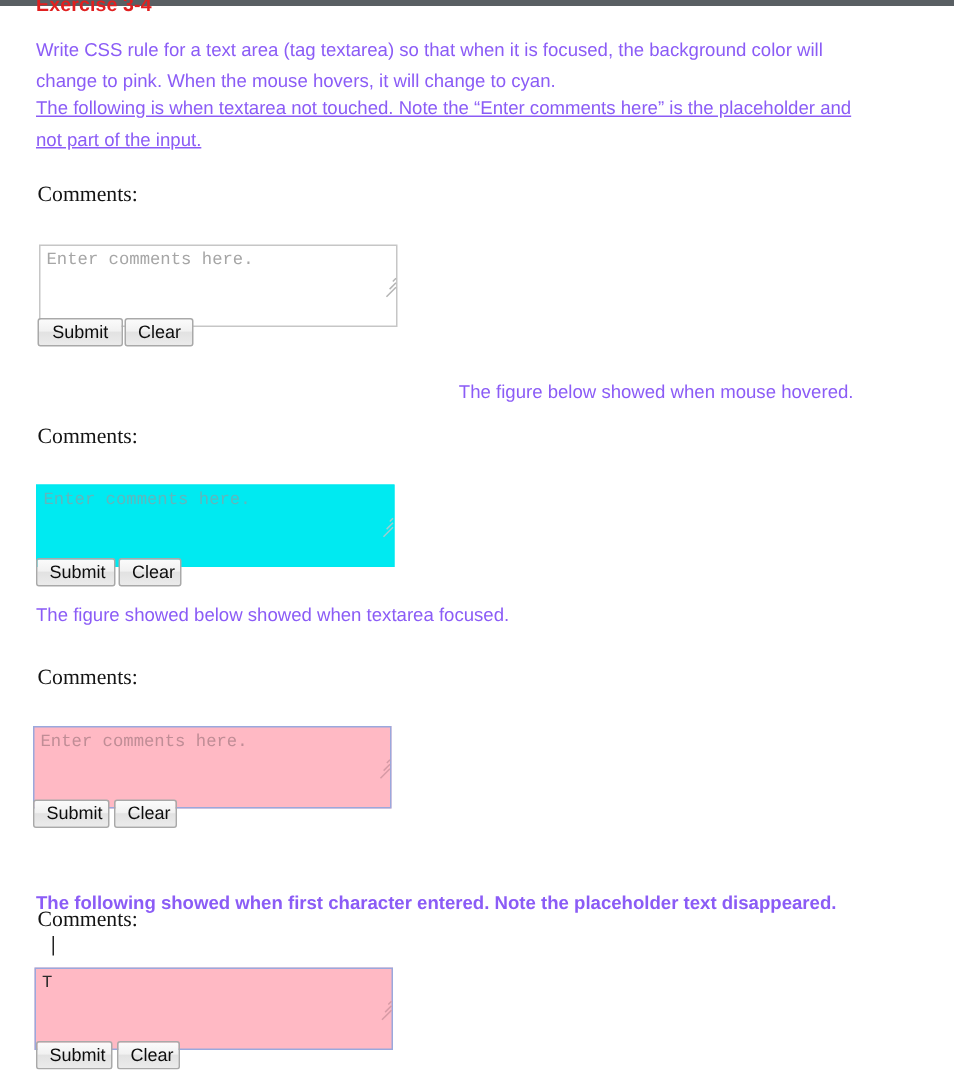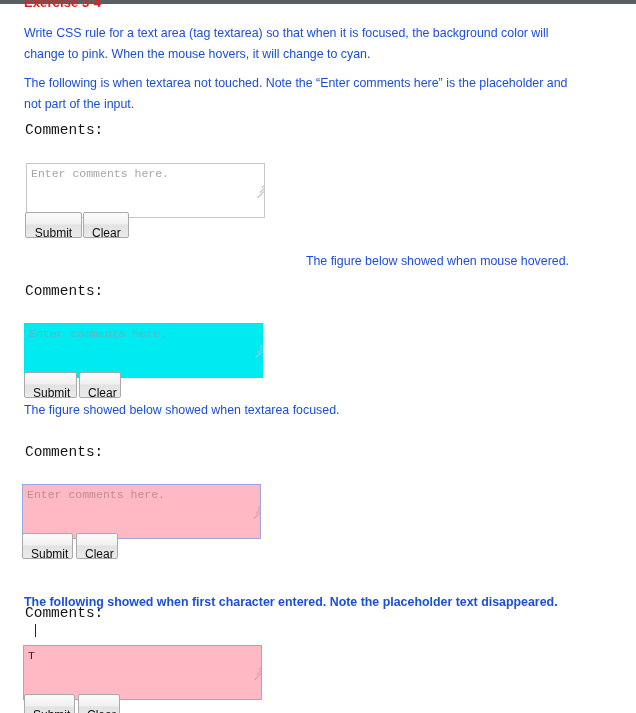--- a/index.html
+++ b/index.html
@@ -47,28 +47,28 @@
     white-space: nowrap;
   }
 
   .para {
     position: absolute;
     left: 24px;
     width: 545px;
     margin: 0;
     font-size: 12.4px;
     line-height: 21px;
-    color: #1d4ed8;
+    color: #8b5cf6;
   }
 
   .label-comments {
     position: absolute;
     left: 25px;
     margin: 0;
-    font-family: Liberation Mono, monospace;
+    font-family: Liberation Serif, serif;
     font-size: 14.5px;
     color: #141414;
     white-space: nowrap;
   }
 
   .ta {
     position: absolute;
     box-sizing: border-box;
     font-family: "Liberation Mono", monospace;
     font-size: 11.5px;
@@ -130,21 +130,21 @@
     position: absolute;
     width: 1px;
     background: #222222;
     height: 13px;
   }
 
   .btn {
     position: absolute;
     box-sizing: border-box;
     height: 19px;
-    padding: 12px 8px;
+    padding: 0 8px;
     font-family: "Liberation Sans", sans-serif;
     font-size: 12px;
     color: #0d0d0d;
     border: 1px solid #a9a9a9;
     border-radius: 2px;
     background: linear-gradient(to bottom, #fbfbfb 0%, #f1f1f1 45%, #e2e2e2 50%, #ebebeb 100%);
     line-height: 17px;
     text-align: center;
     cursor: default;
     white-space: nowrap;
@@ -154,21 +154,21 @@
 <body>
 
 <div class="top-rule"></div>
 
 <div class="page">
 
   <h1 class="exercise-title">Exercise 3-4</h1>
 
   <p class="para" style="top:23px;">Write CSS rule for a text area (tag textarea) so that when it is focused, the background color will change to pink. When the mouse hovers, it will change to cyan.</p>
 
-  <p class="para" style="top:73px;">The following is when textarea not touched. Note the “Enter comments here” is the placeholder and not part of the input.</p>
+  <p class="para" style="top:62px;text-decoration:underline;">The following is when textarea not touched. Note the “Enter comments here” is the placeholder and not part of the input.</p>
 
   <div class="label-comments" style="top:122px;">Comments:</div>
 
   <textarea class="ta ta-default" style="left: 26px; top: 139px; width: 239px; height: 55px;" placeholder="Enter comments here."></textarea>
   <span class="grip" style="left:253px; top:182px;">
       <i></i>
       <i></i>
       <i></i>
     </span>
 

